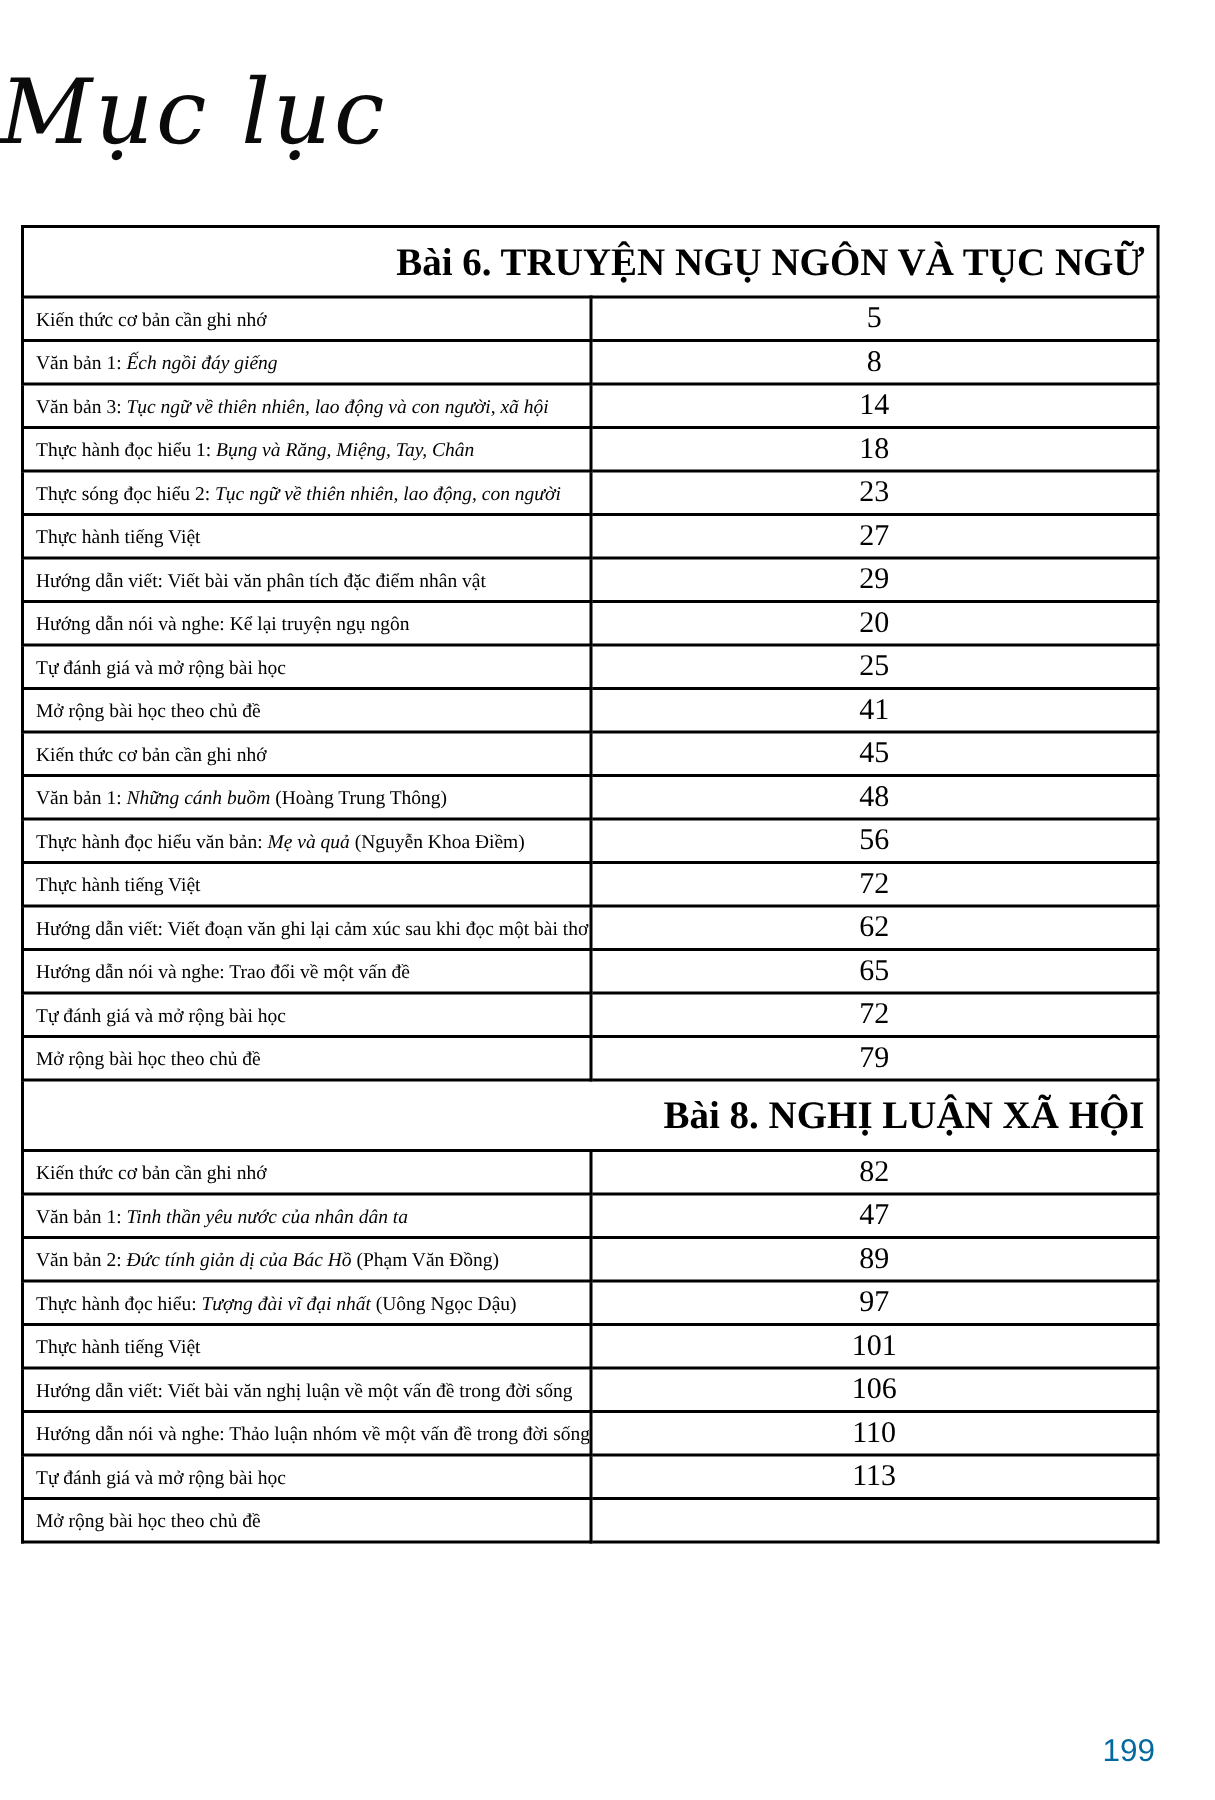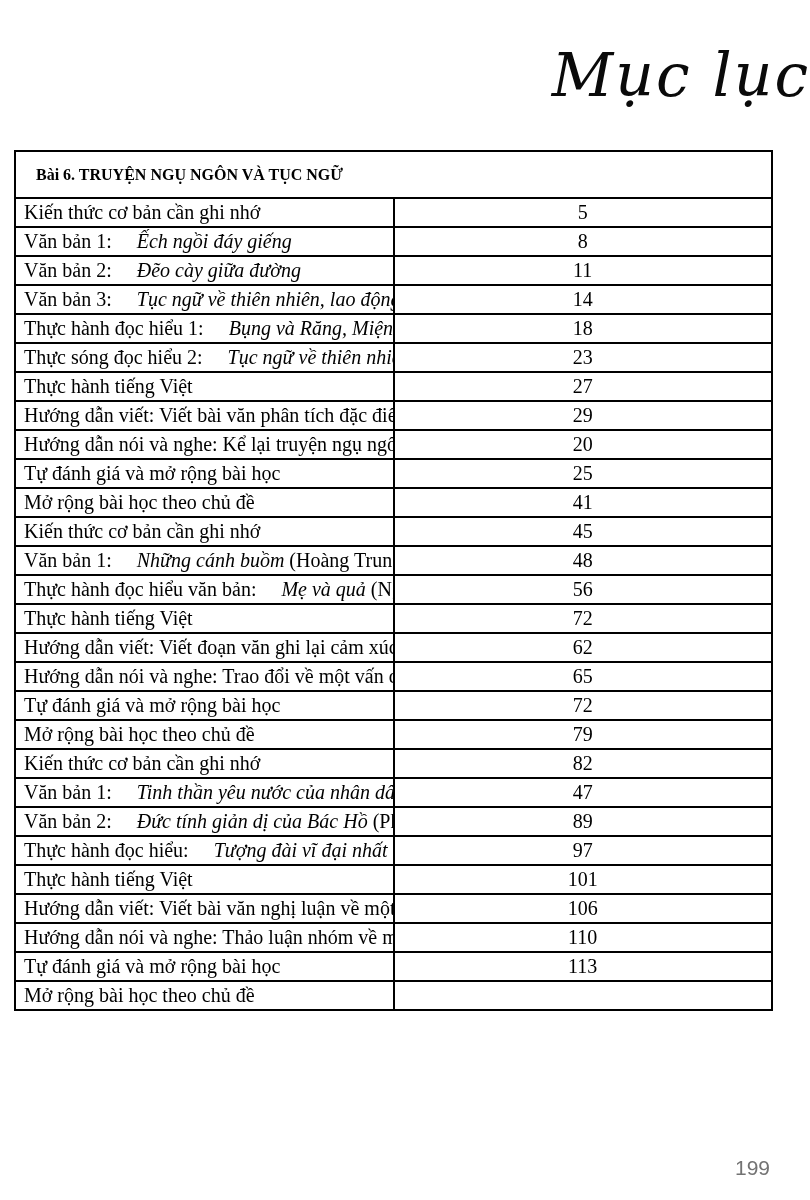--- a/index.html
+++ b/index.html
@@ -7,65 +7,65 @@
   body {
     width: 810px; height: 1200px;
     background: #ffffff;
     font-family: "Liberation Serif", serif;
     position: relative;
     color: #000;
   }
   .script-title {
     position: absolute;
     top: 40px; left: 0; width: 100%;
-    text-align: right;
+    text-align: left;
     font-family: "DejaVu Serif", serif;
     font-style: italic;
     font-size: 60px;
     letter-spacing: 2px;
     color: #0a0a0a;
   }
   .toc-table {
     position: absolute;
     left: 14px; top: 150px;
     width: 759px;
     border-collapse: collapse;
     table-layout: fixed;
   }
   .toc-table td {
     border: 2px solid #000;
     vertical-align: middle;
   }
   .section-row { height: 47px; }
   .section-cell {
-    text-align: left;
+    text-align: right;
     font-weight: bold;
-    font-size: 16px;
-    padding: 2px 20px;
+    font-size: 26px;
+    padding: 2px 8px;
   }
   .toc-row { height: 29px; }
   .title-cell {
-    font-size: 20px;
+    font-size: 13px;
     padding: 1px 2px 1px 8px;
     white-space: nowrap;
     overflow: hidden;
   }
   .page-cell {
     width: 101px;
     text-align: center;
     font-size: 20px;
     padding: 1px 2px;
   }
-  .it-seg { font-style: italic; margin-left: 20px; }
+  .it-seg { font-style: italic; }
   .page-number {
     position: absolute;
     right: 40px; top: 1156px;
     font-family: "Liberation Sans", sans-serif;
     font-size: 21px;
-    color: #737373;
+    color: #0369a1;
   }
 </style>
 </head>
 <body>
 
 <div class="page-wrap">
 
   <div class="script-title">Mục lục</div>
 
   <table class="toc-table">
@@ -77,24 +77,20 @@
   <tr class="toc-row">
     <td class="title-cell"><span class="pre-seg">Kiến thức cơ bản cần ghi nhớ</span><span class="it-seg"></span><span class="post-seg"></span></td>
     <td class="page-cell">5</td>
   </tr>
 
   <tr class="toc-row">
     <td class="title-cell"><span class="pre-seg">Văn bản 1: </span><span class="it-seg">Ếch ngồi đáy giếng</span><span class="post-seg"></span></td>
     <td class="page-cell">8</td>
   </tr>
 
-  <tr class="toc-row">
-    <td class="title-cell"><span class="pre-seg">Văn bản 2: </span><span class="it-seg">Đẽo cày giữa đường</span><span class="post-seg"></span></td>
-    <td class="page-cell">11</td>
-  </tr>
 
   <tr class="toc-row">
     <td class="title-cell"><span class="pre-seg">Văn bản 3: </span><span class="it-seg">Tục ngữ về thiên nhiên, lao động và con người, xã hội </span></td>
     <td class="page-cell">14</td>
   </tr>
 
   <tr class="toc-row">
     <td class="title-cell"><span class="pre-seg">Thực hành đọc hiểu 1: </span><span class="it-seg">Bụng và Răng, Miệng, Tay, Chân </span></td>
     <td class="page-cell">18</td>
   </tr>
@@ -164,20 +160,23 @@
   <tr class="toc-row">
     <td class="title-cell"><span class="pre-seg">Tự đánh giá và mở rộng bài học</span><span class="it-seg"></span><span class="post-seg"></span></td>
     <td class="page-cell">72</td>
   </tr>
 
   <tr class="toc-row">
     <td class="title-cell"><span class="pre-seg">Mở rộng bài học theo chủ đề</span><span class="it-seg"></span><span class="post-seg"></span></td>
     <td class="page-cell">79</td>
   </tr>
 
+  <tr class="section-row">
+    <td colspan="2" class="section-cell">Bài 8. NGHỊ LUẬN XÃ HỘI</td>
+  </tr>
 
   <tr class="toc-row">
     <td class="title-cell"><span class="pre-seg">Kiến thức cơ bản cần ghi nhớ</span><span class="it-seg"></span><span class="post-seg"></span></td>
     <td class="page-cell">82</td>
   </tr>
 
   <tr class="toc-row">
     <td class="title-cell"><span class="pre-seg">Văn bản 1: </span><span class="it-seg">Tinh thần yêu nước của nhân dân ta </span></td>
     <td class="page-cell">47</td>
   </tr>

